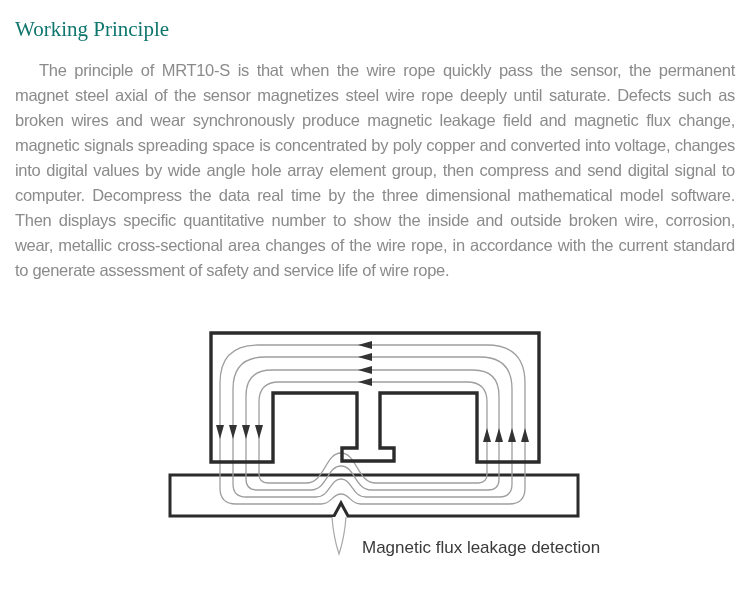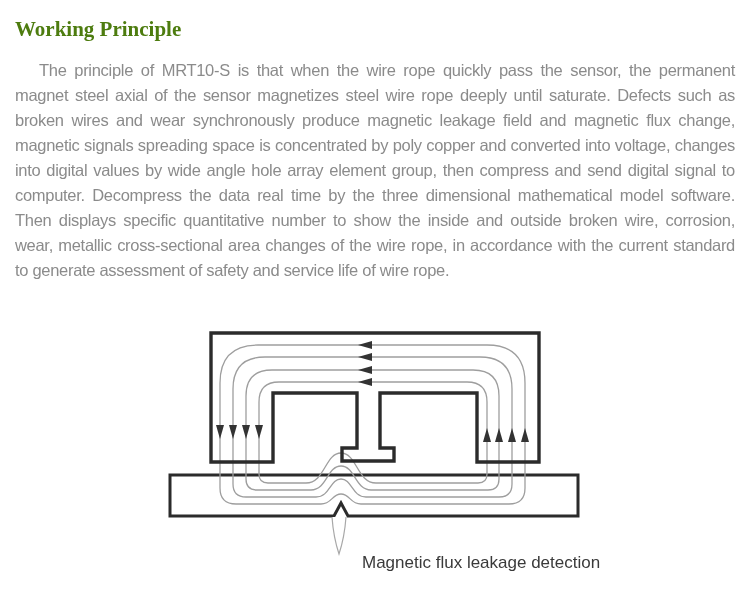--- a/index.html
+++ b/index.html
@@ -9,23 +9,23 @@
   }
   body {
     width: 750px;
     height: 609px;
     position: relative;
     overflow: hidden;
     font-family: "Liberation Sans", "DejaVu Sans", sans-serif;
   }
   .title {
     font-family: "Liberation Serif", "DejaVu Serif", serif;
-    font-weight: bold;
+    font-weight: normal;
     font-size: 21px;
-    color: #4d7c0f;
+    color: #0f766e;
     margin: 16px 0 0 15px;
     line-height: 26px;
   }
   .body-text {
     margin: 16px 15px 0 15px;
     font-size: 16.5px;
     line-height: 25px;
     letter-spacing: -0.3px;
     color: #8b8b8b;
     font-weight: 400;
@@ -40,21 +40,21 @@
     height: 609px;
   }
   .diagram svg {
     position: absolute;
     left: 0;
     top: 0;
   }
   .caption {
     position: absolute;
     left: 362px;
-    top: 553px;
+    top: 538px;
     font-size: 17px;
     color: #3a3a3a;
     white-space: nowrap;
   }
 </style>
 </head>
 <body>
 
 <h1 class="title">Working Principle</h1>
 

